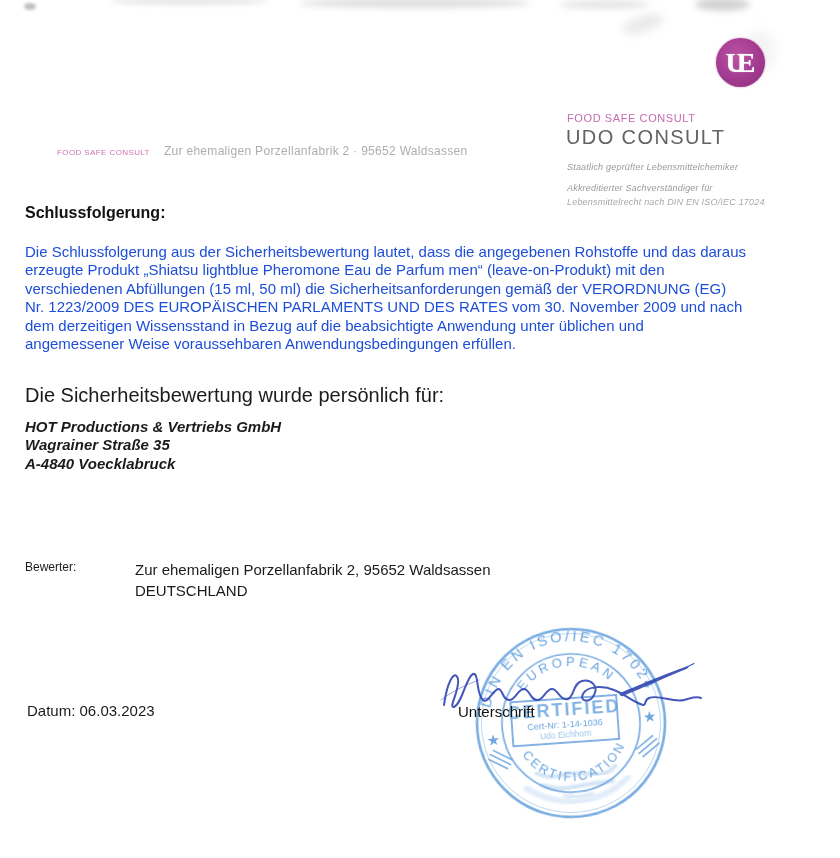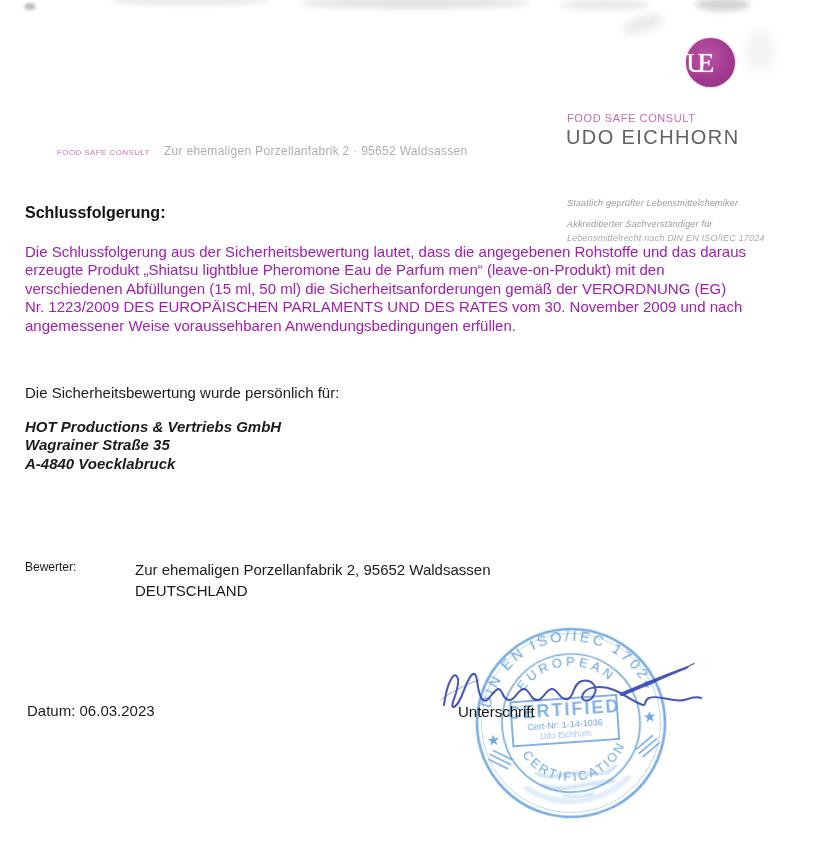--- a/index.html
+++ b/index.html
@@ -16,40 +16,40 @@
   .a5{left:695px;top:-2px;width:55px;height:13px;background:#9c9c9c;opacity:.45;filter:blur(3px);}
   .a6{left:622px;top:16px;width:42px;height:16px;background:#c2c2c2;opacity:.35;filter:blur(4px);transform:rotate(-18deg);}
   .a7{left:745px;top:30px;width:30px;height:42px;background:#d8d8d8;opacity:.3;filter:blur(6px);}
 
   
   #hdr-left{left:57px;top:144px;font-size:8px;white-space:nowrap;}
   #hdr-left .brand{color:#cb74b6;letter-spacing:.4px;margin-right:14px;}
   #hdr-left .addr{color:#aeaeae;font-size:12px;letter-spacing:.3px;}
 
   
-  #logo{left:686px;top:38px;width:49px;height:49px;border-radius:50%;
+  #logo{left:716px;top:38px;width:49px;height:49px;border-radius:50%;
         background:radial-gradient(circle at 42% 38%, #bb54a4 0%, #a23a90 55%, #8a2e7b 100%);
         box-shadow:0 0 2px rgba(138,46,123,.6);
-        display:flex;align-items:center;}
+        display:flex;align-items:center;justify-content:center;font-weight:bold;}
   #logo .ue{font-family:"Liberation Serif",serif;color:#ffffff;font-size:28px;letter-spacing:-9px;
             padding-right:9px;text-shadow:0 0 1px rgba(255,255,255,.7);}
 
   
   #brand-right{left:567px;top:112px;font-size:11px;color:#c46cae;letter-spacing:.6px;}
   #consult-name{left:566px;top:126px;font-size:20px;color:#636363;letter-spacing:1.4px;}
   #creds{left:567px;top:160px;}
   .cred{font-size:9px;font-style:italic;color:#9a9a9a;line-height:14px;white-space:nowrap;letter-spacing:.2px;}
-  .cred.first{margin-bottom:7px;margin-top:36px;}
+  .cred.first{margin-bottom:7px;}
   .cred.last{color:#a8a8a8;}
 
   
   #heading{left:25px;top:204px;font-size:16px;font-weight:bold;color:#111111;}
-  #body{left:25px;top:243px;font-size:15px;line-height:18.4px;color:#a21caf;}
+  #body{left:25px;top:243px;font-size:15px;line-height:18.4px;color:#1d4ed8;}
   #body div{white-space:nowrap;}
-  #intro{left:25px;top:384px;font-size:15px;}
+  #intro{left:25px;top:384px;font-size:20px;}
   #recipient{left:25px;top:418px;font-size:15px;font-weight:bold;line-height:18.3px;font-style:italic;}
   #note{left:25px;top:487px;font-size:15px;}
   #assessor-label{left:25px;top:560px;font-size:12px;}
   #assessor{left:135px;top:560px;font-size:15px;line-height:20.5px;}
   #datum{left:27px;top:702px;font-size:15px;}
   #unterschrift{left:458px;top:703px;font-size:15px;color:#111111;z-index:6;}
 
   #stamp{left:471px;top:623px;z-index:3;}
   #signature{left:435px;top:628px;z-index:5;}
 </style>
@@ -68,34 +68,35 @@
 
   <div id="hdr-left" class="abs">
     <span class="brand">FOOD SAFE CONSULT</span><span class="addr">Zur ehemaligen Porzellanfabrik 2 · 95652 Waldsassen</span>
   </div>
 
   <div id="logo" class="abs">
     <span class="ue">UE</span>
   </div>
 
   <div id="brand-right" class="abs">FOOD SAFE CONSULT</div>
-  <div id="consult-name" class="abs">UDO EICHHORN</div>
+  <div id="consult-name" class="abs">UDO CONSULT</div>
   <div id="creds" class="abs">
     <div class="cred first">Staatlich geprüfter Lebensmittelchemiker</div>
     <div class="cred">Akkreditierter Sachverständiger für</div>
     <div class="cred last">Lebensmittelrecht nach DIN EN ISO/IEC 17024</div>
   </div>
 
   <div id="heading" class="abs">Schlussfolgerung:</div>
 
   <div id="body" class="abs">
     <div>Die Schlussfolgerung aus der Sicherheitsbewertung lautet, dass die angegebenen Rohstoffe und das daraus</div>
     <div>erzeugte Produkt „Shiatsu lightblue Pheromone Eau de Parfum men“ (leave-on-Produkt) mit den</div>
     <div>verschiedenen Abfüllungen (15 ml, 50 ml) die Sicherheitsanforderungen gemäß der VERORDNUNG (EG)</div>
     <div>Nr. 1223/2009 DES EUROPÄISCHEN PARLAMENTS UND DES RATES vom 30. November 2009 und nach</div>
+    <div>dem derzeitigen Wissensstand in Bezug auf die beabsichtigte Anwendung unter üblichen und</div>
     <div>angemessener Weise voraussehbaren Anwendungsbedingungen erfüllen.</div>
   </div>
 
   <div id="intro" class="abs">Die Sicherheitsbewertung wurde persönlich für:</div>
 
   <div id="recipient" class="abs">
     <div>HOT Productions &amp; Vertriebs GmbH</div>
     <div>Wagrainer Straße 35</div>
     <div>A-4840 Voecklabruck</div>
   </div>

